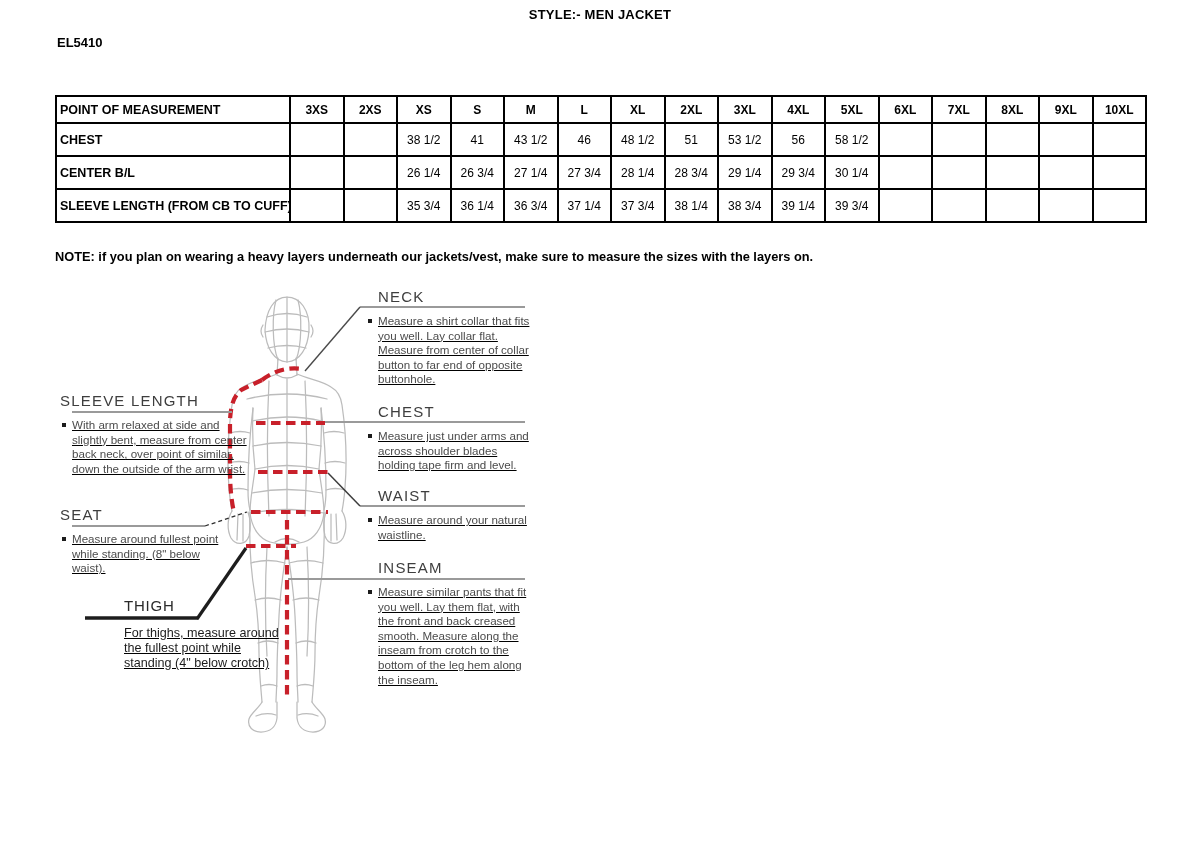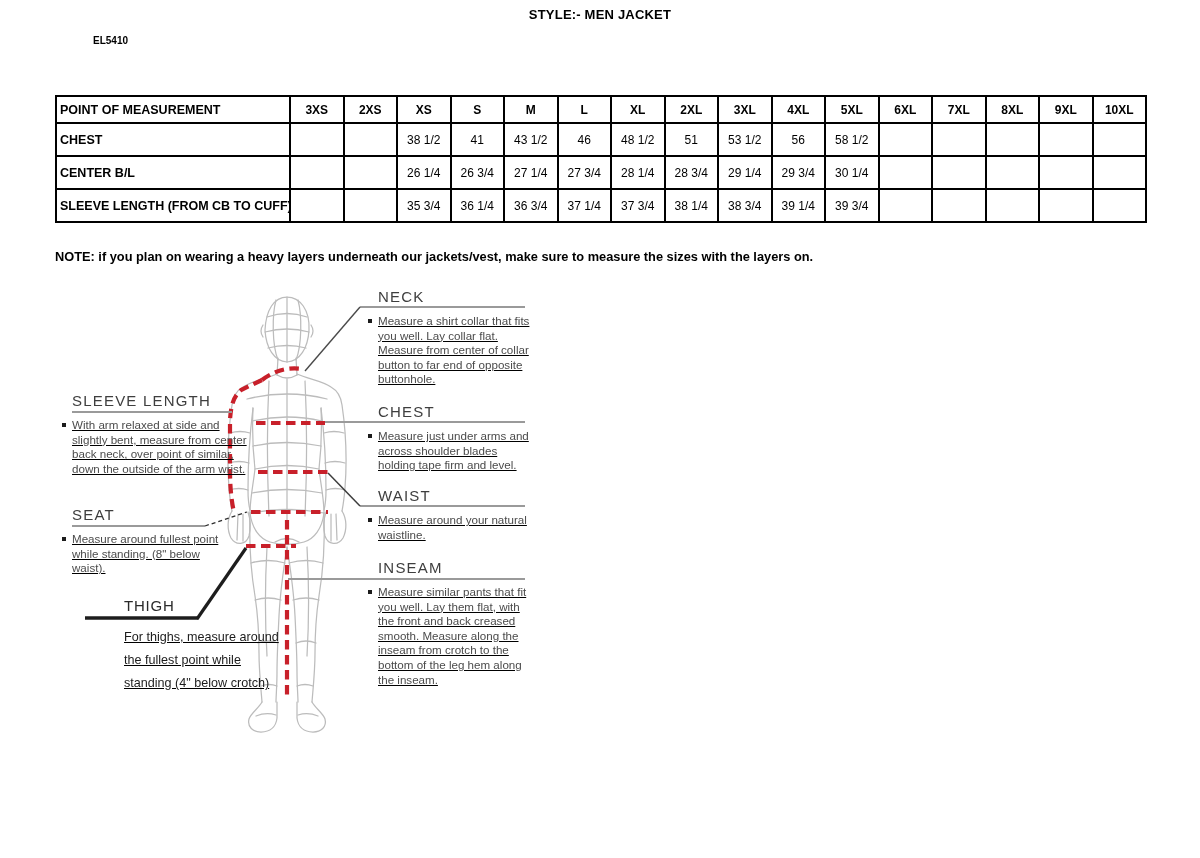--- a/index.html
+++ b/index.html
@@ -8,21 +8,21 @@
     font-family:"Liberation Sans","DejaVu Sans",sans-serif;color:#000;
     overflow:hidden;
   }
   .abs{position:absolute;}
 
   
   #style-title{
     left:0;top:7px;width:1200px;text-align:center;
     font-size:13px;font-weight:700;letter-spacing:.2px;
   }
-  #style-code{left:57px;top:35px;font-size:10px;font-weight:700;margin-left:36px;}
+  #style-code{left:57px;top:35px;font-size:13px;font-weight:700;}
 
   
   #size-table-wrap{left:55px;top:95px;width:928px;}
   table.size{
     border-collapse:collapse;table-layout:fixed;width:1091px;
     font-size:12px;
   }
   table.size col.c-label{width:234px;}
   table.size col.c-size{width:53.5px;}
   table.size th,table.size td{
@@ -37,33 +37,33 @@
   #note-line{left:55px;top:249px;width:1100px;font-size:12.8px;font-weight:700;}
 
   
   #guide-svg{left:0;top:0;width:1200px;height:858px;pointer-events:none;}
   .gsec{position:absolute;}
   .gh{
     font-size:15px;letter-spacing:1.2px;color:#3e3e3e;font-weight:400;
     height:18px;line-height:18px;white-space:nowrap;
   }
   .gsec.rcol .gh{margin-left:18px;}
-  .gsec.lcol .gh{margin-left:12px;}
+  .gsec.lcol .gh{margin-left:0;}
   .gp{display:flex;margin-top:8px;text-decoration:underline;}
   .sq{
     flex:0 0 auto;width:4px;height:4px;background:#1c1c1c;
     margin:5px 6px 0 2px;
   }
   .gsec.rcol .sq{margin-left:8px;}
   .gt{
     font-size:11.6px;line-height:14.6px;color:#4b4b4b;letter-spacing:0;
   }
   #sec-thigh .gh{margin-left:0;color:#2a2a2a;letter-spacing:.8px;}
   #sec-thigh .gp{margin-top:11px;}
-  #sec-thigh .gt{font-size:12.6px;line-height:23px;color:#1c1c1c;}
+  #sec-thigh .gt{font-size:12.6px;line-height:15px;color:#1c1c1c;}
 </style>
 </head>
 <body>
 
 <div class="abs" id="style-title">STYLE:- MEN JACKET</div>
 <div class="abs" id="style-code">EL5410</div>
 
 <div class="abs" id="size-table-wrap">
   <table class="size">
     <colgroup id="size-cols">

